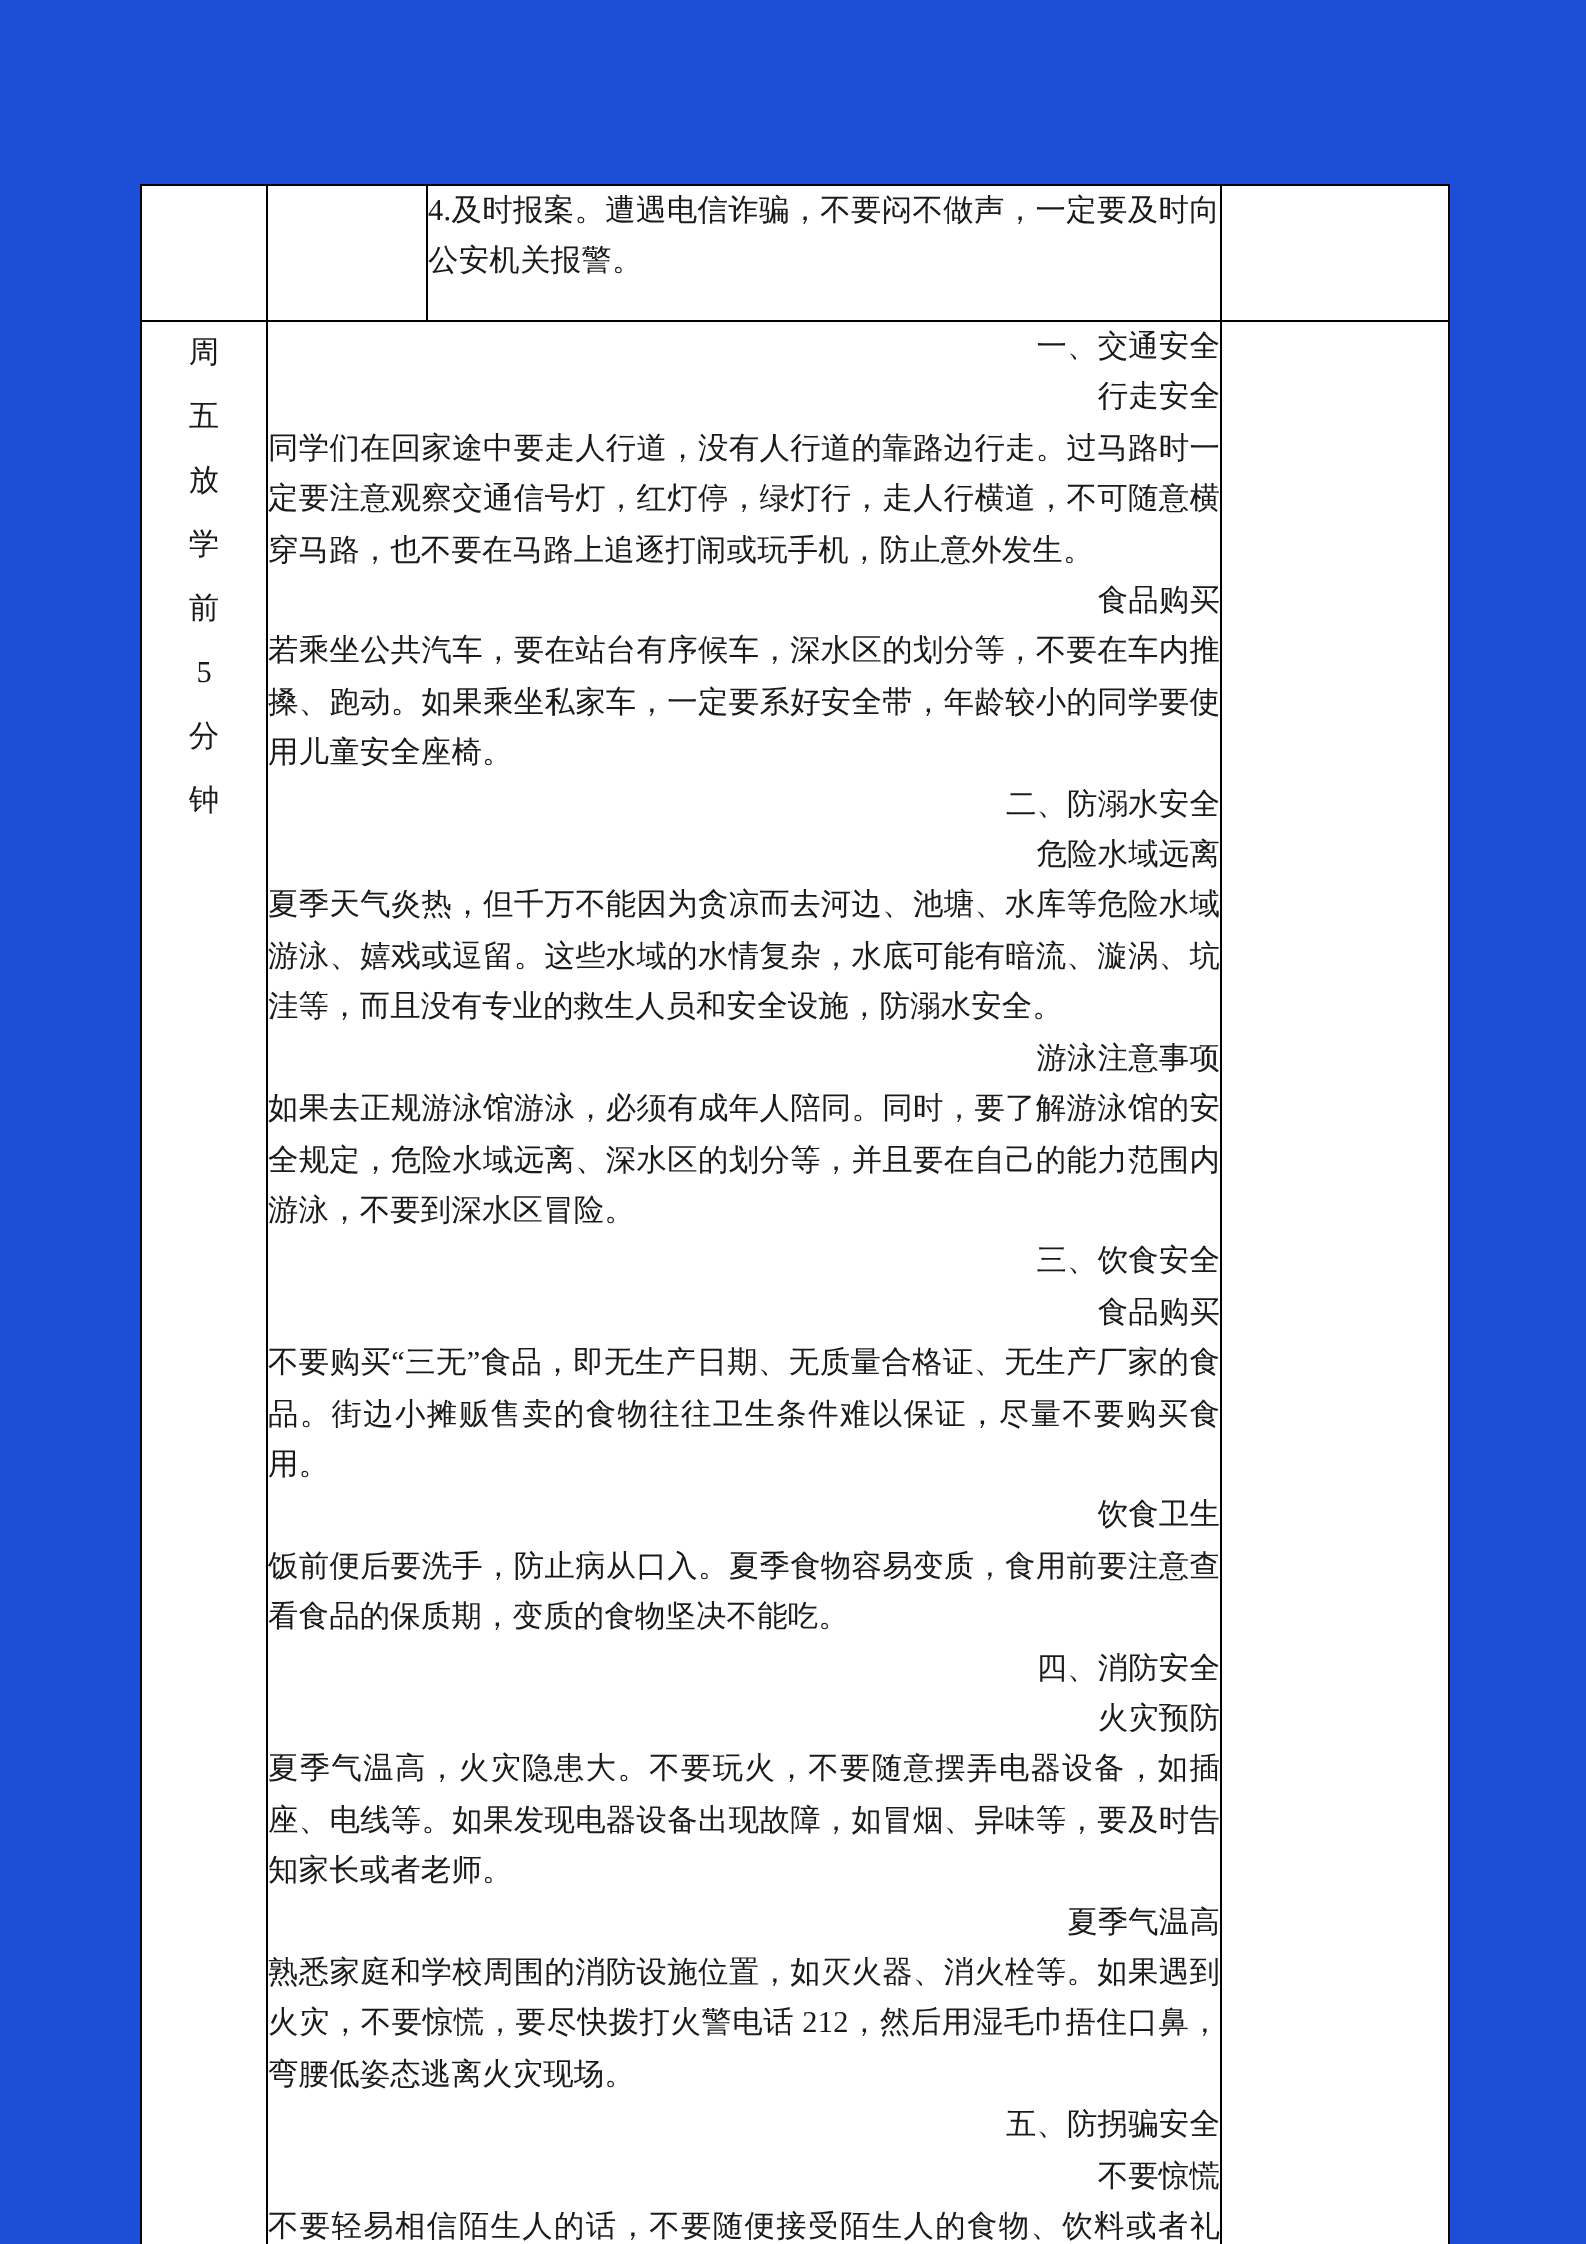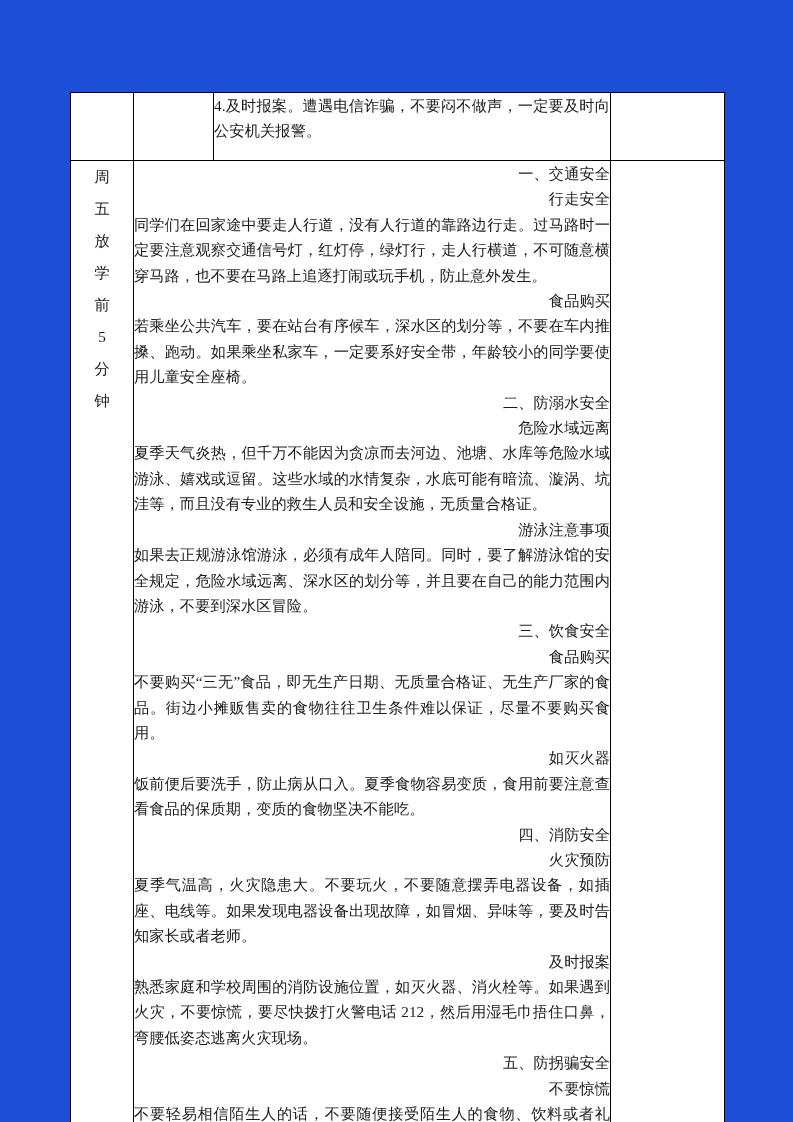--- a/index.html
+++ b/index.html
@@ -133,32 +133,32 @@
           </div>
         </td>
         <td class="cell-body" colspan="2">
           <p class="heading">一、交通安全</p>
           <p class="heading">行走安全</p>
           <p>同学们在回家途中要走人行道，没有人行道的靠路边行走。过马路时一定要注意观察交通信号灯，红灯停，绿灯行，走人行横道，不可随意横穿马路，也不要在马路上追逐打闹或玩手机，防止意外发生。</p>
           <p class="heading">食品购买</p>
           <p>若乘坐公共汽车，要在站台有序候车，深水区的划分等，不要在车内推搡、跑动。如果乘坐私家车，一定要系好安全带，年龄较小的同学要使用儿童安全座椅。</p>
           <p class="heading">二、防溺水安全</p>
           <p class="heading">危险水域远离</p>
-          <p>夏季天气炎热，但千万不能因为贪凉而去河边、池塘、水库等危险水域游泳、嬉戏或逗留。这些水域的水情复杂，水底可能有暗流、漩涡、坑洼等，而且没有专业的救生人员和安全设施，无质量合格证。</p>
+          <p>夏季天气炎热，但千万不能因为贪凉而去河边、池塘、水库等危险水域游泳、嬉戏或逗留。这些水域的水情复杂，水底可能有暗流、漩涡、坑洼等，而且没有专业的救生人员和安全设施，防溺水安全。</p>
           <p class="heading">游泳注意事项</p>
           <p>如果去正规游泳馆游泳，必须有成年人陪同。同时，要了解游泳馆的安全规定，危险水域远离、深水区的划分等，并且要在自己的能力范围内游泳，不要到深水区冒险。</p>
           <p class="heading">三、饮食安全</p>
           <p class="heading">食品购买</p>
           <p>不要购买“三无”食品，即无生产日期、无质量合格证、无生产厂家的食品。街边小摊贩售卖的食物往往卫生条件难以保证，尽量不要购买食用。</p>
-          <p class="heading">如灭火器</p>
+          <p class="heading">饮食卫生</p>
           <p>饭前便后要洗手，防止病从口入。夏季食物容易变质，食用前要注意查看食品的保质期，变质的食物坚决不能吃。</p>
           <p class="heading">四、消防安全</p>
           <p class="heading">火灾预防</p>
           <p>夏季气温高，火灾隐患大。不要玩火，不要随意摆弄电器设备，如插座、电线等。如果发现电器设备出现故障，如冒烟、异味等，要及时告知家长或者老师。</p>
-          <p class="heading">及时报案</p>
+          <p class="heading">夏季气温高</p>
           <p>熟悉家庭和学校周围的消防设施位置，如灭火器、消火栓等。如果遇到火灾，不要惊慌，要尽快拨打火警电话 212，然后用湿毛巾捂住口鼻，弯腰低姿态逃离火灾现场。</p>
           <p class="heading">五、防拐骗安全</p>
           <p class="heading">不要惊慌</p>
           <p>不要轻易相信陌生人的话，不要随便接受陌生人的食物、饮料或者礼物。如果有陌生人提出带你去某个地方或者请求帮助，要坚决拒</p>
         </td>
         <td class="cell-empty"></td>
       </tr>
     </tbody>
   </table>
 

